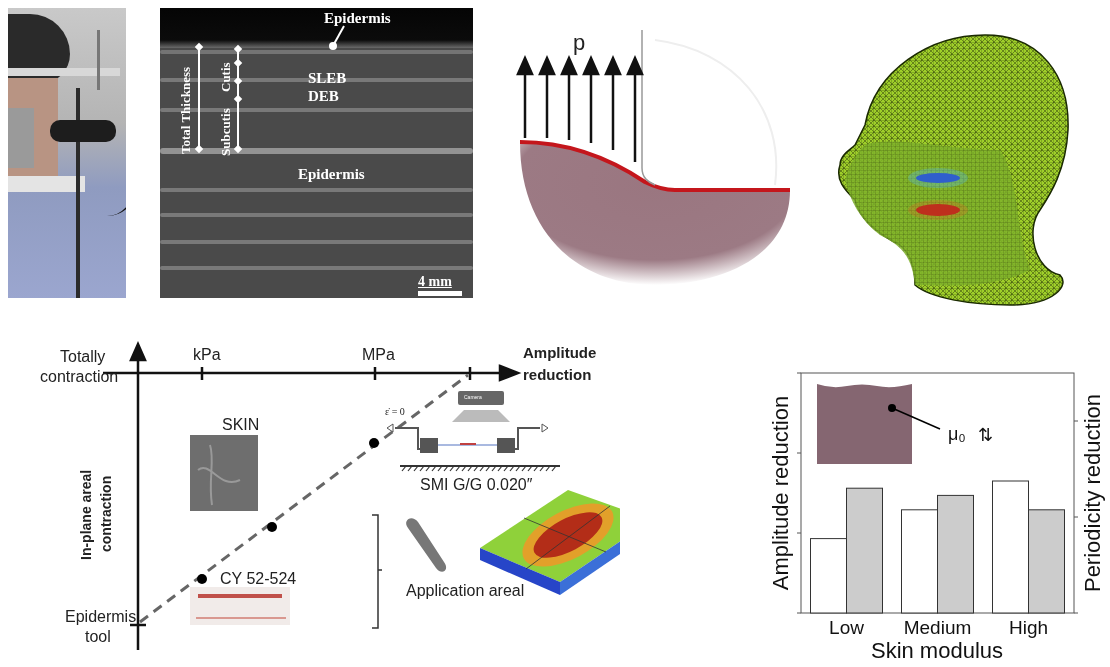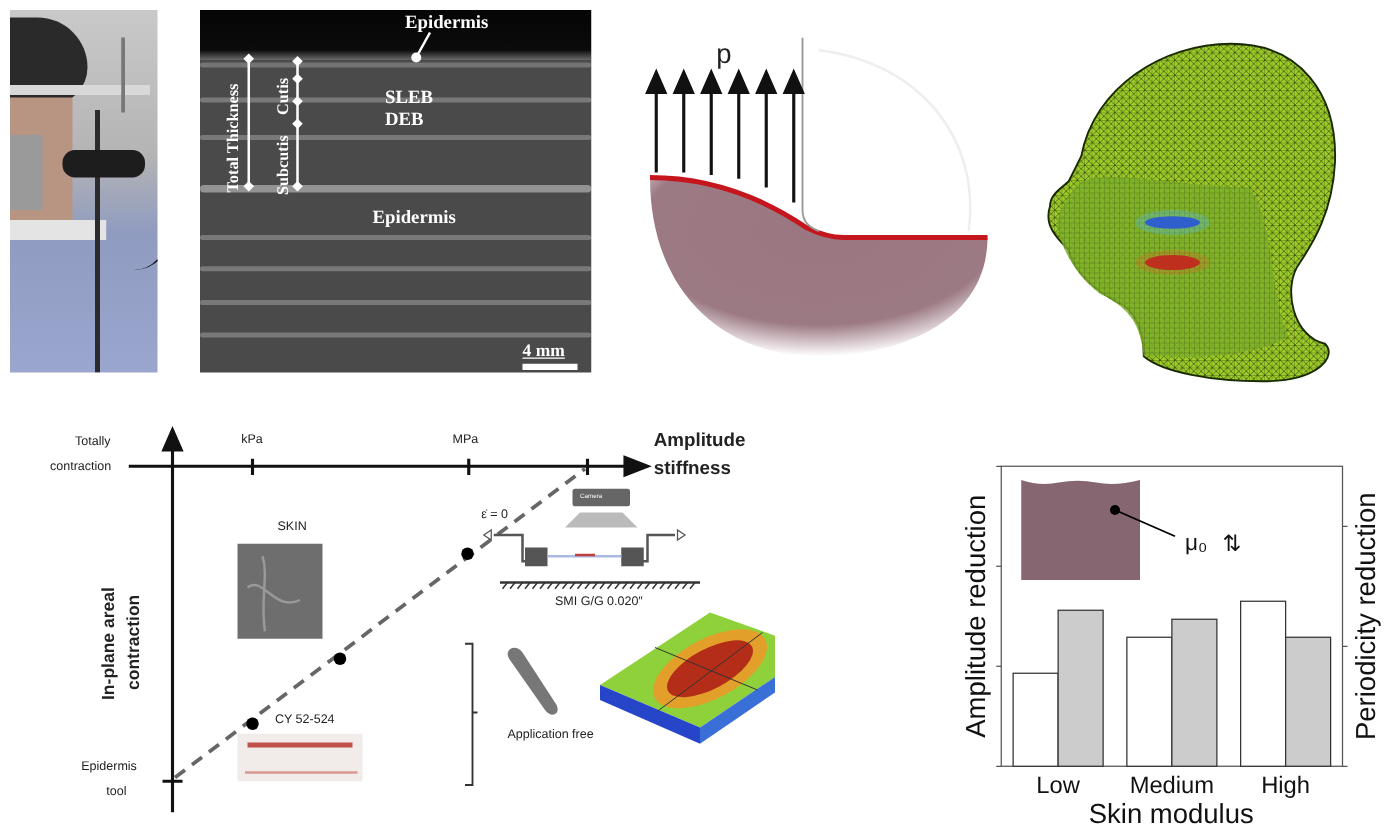--- a/index.html
+++ b/index.html
@@ -24,21 +24,21 @@
   #us .vlbl{position:absolute;color:#fff;font-family:"Liberation Serif",serif;font-weight:bold;font-size:13px;transform:rotate(-90deg);transform-origin:left top;white-space:nowrap;}
   #us .vline{position:absolute;width:2px;background:#fff;}
   #us .dia{position:absolute;width:6px;height:6px;background:#fff;transform:rotate(45deg);}
   #us .scalebar{position:absolute;left:258px;top:283px;width:44px;height:5px;background:#fff;}
   
   #pc{left:505px;top:30px;width:290px;height:260px;}
   
   #head{left:820px;top:30px;width:270px;height:280px;}
   
   #pe{left:40px;top:330px;width:580px;height:320px;}
-  .etext{position:absolute;font-size:10px;color:#222;white-space:nowrap;}
+  .etext{position:absolute;font-size:16px;color:#222;white-space:nowrap;}
   
   #pf{left:760px;top:360px;width:350px;height:307px;}
 </style>
 </head>
 <body>
 
 <div id="photo" class="abs">
   <div class="hair"></div>
   <div class="face"></div>
   <div class="blur"></div>
@@ -184,29 +184,29 @@
     <line x1="484" y1="188" x2="566" y2="222" stroke="#333" stroke-width="0.8"></line>
   </svg>
 
   <span class="etext" style="left:20px;top:18px">Totally</span>
   <span class="etext" style="left:0px;top:38px">contraction</span>
   <span class="etext" style="left:25px;top:278px">Epidermis</span>
   <span class="etext" style="left:45px;top:298px">tool</span>
   <span class="etext" style="left:153px;top:16px">kPa</span>
   <span class="etext" style="left:322px;top:16px">MPa</span>
   <span class="etext" style="left:483px;top:14px;font-weight:bold;font-size:15px">Amplitude</span>
-  <span class="etext" style="left:483px;top:36px;font-weight:bold;font-size:15px">stiffness</span>
+  <span class="etext" style="left:483px;top:36px;font-weight:bold;font-size:15px">reduction</span>
   <span class="etext" style="left:38px;top:230px;font-weight:bold;font-size:14px;transform:rotate(-90deg);transform-origin:left top">In-plane areal</span>
   <span class="etext" style="left:58px;top:222px;font-weight:bold;font-size:14px;transform:rotate(-90deg);transform-origin:left top">contraction</span>
   <span class="etext" style="left:182px;top:86px">SKIN</span>
   <span class="etext" style="left:180px;top:240px">CY 52-524</span>
-  <span class="etext" style="left:404px;top:146px">SMI G/G 0.020″</span>
+  <span class="etext" style="left:380px;top:146px">SMI G/G 0.020″</span>
   <span class="etext" style="left:424px;top:64px;font-size:5px;color:#fff">Camera</span>
-  <span class="etext" style="left:345px;top:76px;font-size:10px;font-family:Liberation Sans, sans-serif">ε̇ = 0</span>
-  <span class="etext" style="left:366px;top:252px">Application free</span>
+  <span class="etext" style="left:345px;top:76px;font-size:10px;font-family:Liberation Serif, serif">ε̇ = 0</span>
+  <span class="etext" style="left:366px;top:252px">Application areal</span>
 </div>
 
 <svg id="pf" class="abs" viewBox="0 0 350 307">
   <rect x="41" y="13" width="273" height="240" fill="none" stroke="#555" stroke-width="1"></rect>
   <g id="ticks-left">
       <line x1="37" x2="41" y1="253" y2="253" stroke="#555"></line>
       <line x1="37" x2="41" y1="173" y2="173" stroke="#555"></line>
       <line x1="37" x2="41" y1="93" y2="93" stroke="#555"></line>
       <line x1="37" x2="41" y1="13" y2="13" stroke="#555"></line>
     </g>

